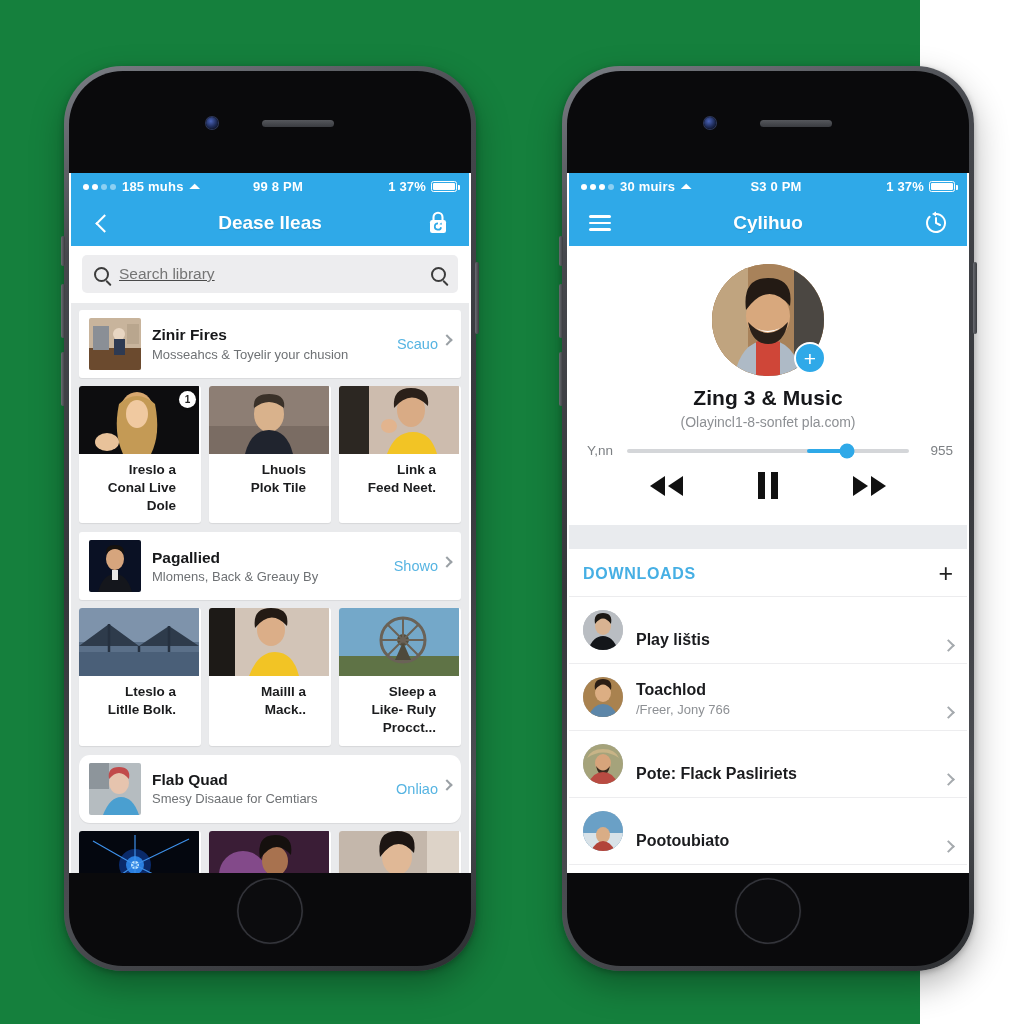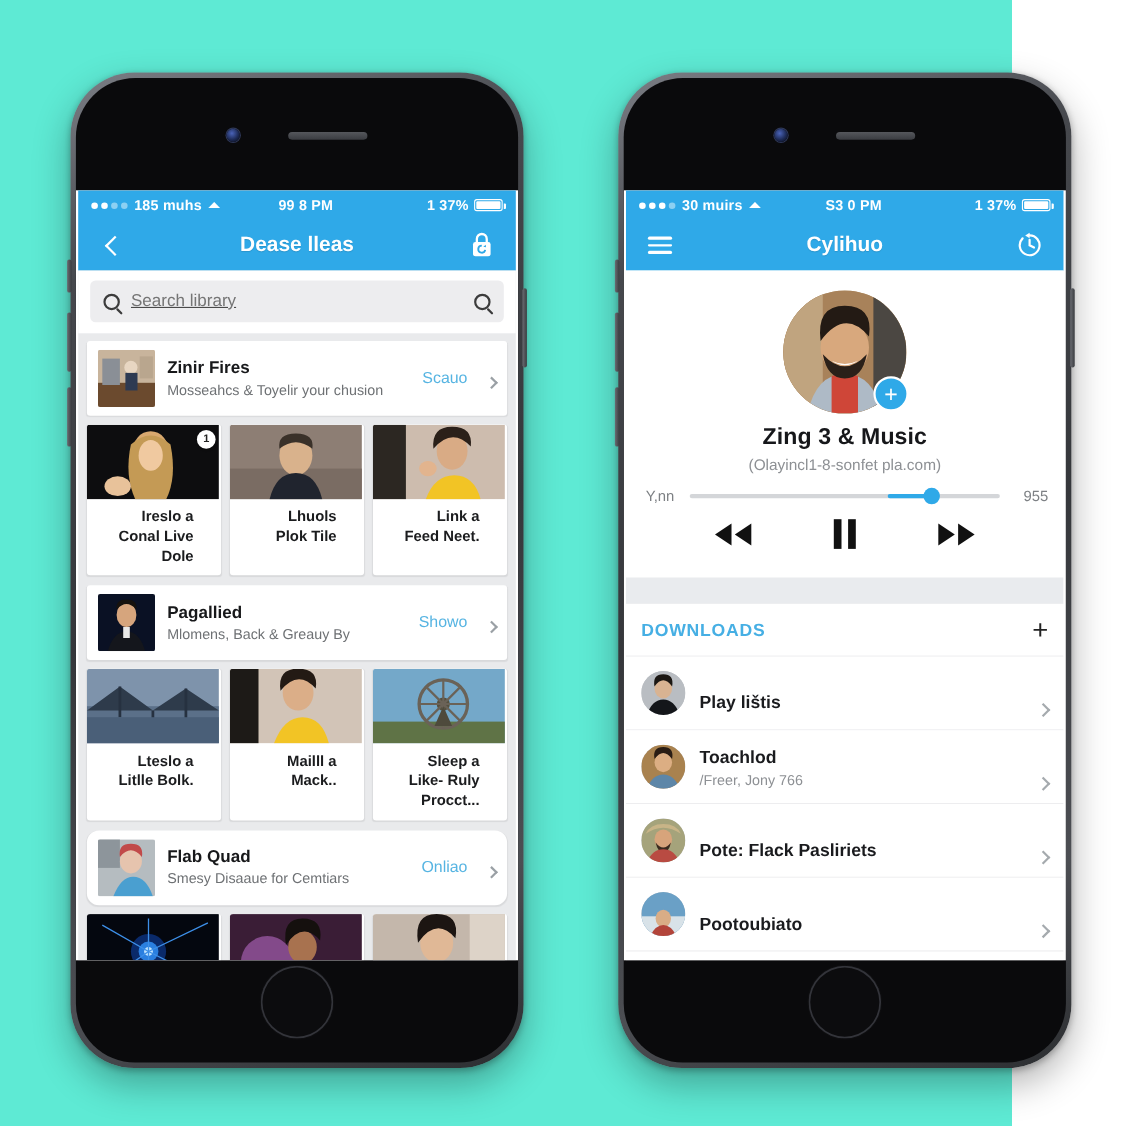--- a/index.html
+++ b/index.html
@@ -5,21 +5,21 @@
   * { box-sizing: border-box; margin: 0; padding: 0; }
   html, body {
     width: 1024px; height: 1024px;
     background: #ffffff;
     font-family: "Liberation Sans", sans-serif;
     overflow: hidden;
   }
   #stage {
     position: relative;
     width: 920px; height: 1024px;
-    background: #5eead4;
+    background: #15803d;
   }
 
   
   .phone {
     position: absolute;
     border-radius: 58px;
     background: linear-gradient(160deg,#7b7e85 0%,#46484d 18%,#35373b 50%,#4c4e53 82%,#2c2e31 100%);
     padding: 5px;
     box-shadow: 0 14px 34px rgba(0,0,0,.30), 0 2px 6px rgba(0,0,0,.25);
   }
@@ -159,21 +159,21 @@
     background: #fff; margin: 7px 8px 0; border-radius: 3px;
     display: flex; align-items: center; gap: 11px;
     padding: 8px 10px;
     box-shadow: 0 1px 1px rgba(0,0,0,.07);
   }
   .promo-thumb { width: 52px; height: 52px; border-radius: 2px; flex: 0 0 52px; overflow: hidden; }
   .promo-txt { flex: 1; min-width: 0; }
   .promo-title { font-size: 15.5px; font-weight: bold; color: #17181a; line-height: 1.25; }
   .promo-sub { font-size: 13px; color: #6e7174; margin-top: 2px; line-height: 1.25;
                white-space: nowrap; overflow: hidden; text-overflow: ellipsis; }
-  .promo-act { display: flex; align-items: flex-end; gap: 18px; flex: 0 0 auto; }
+  .promo-act { display: flex; align-items: flex-start; gap: 5px; flex: 0 0 auto; }
   .promo-act span { font-size: 14.5px; color: #56b4e2; }
   .chev-r {
     width: 8px; height: 8px;
     border-right: 2px solid #9aa0a5; border-top: 2px solid #9aa0a5;
     transform: rotate(45deg);
   }
 
   
   .grid { display: flex; gap: 8px; padding: 8px 8px 0; }
   .card {

